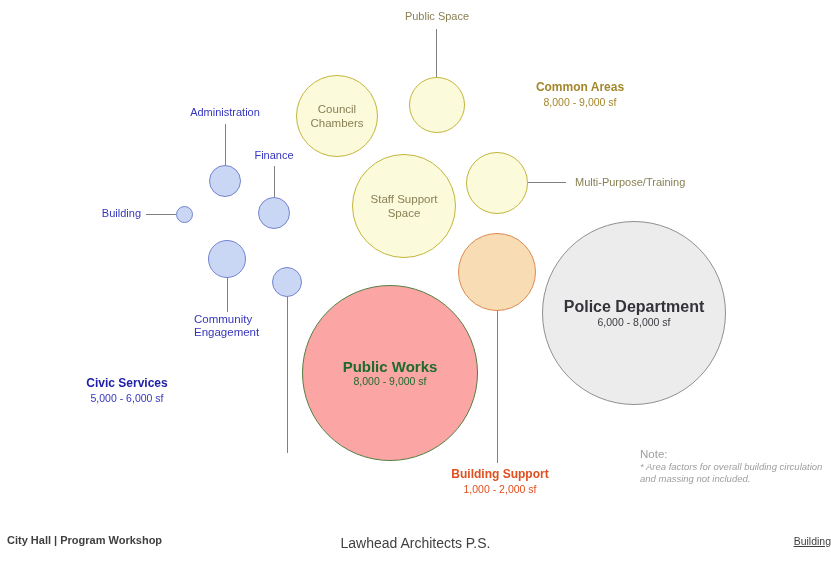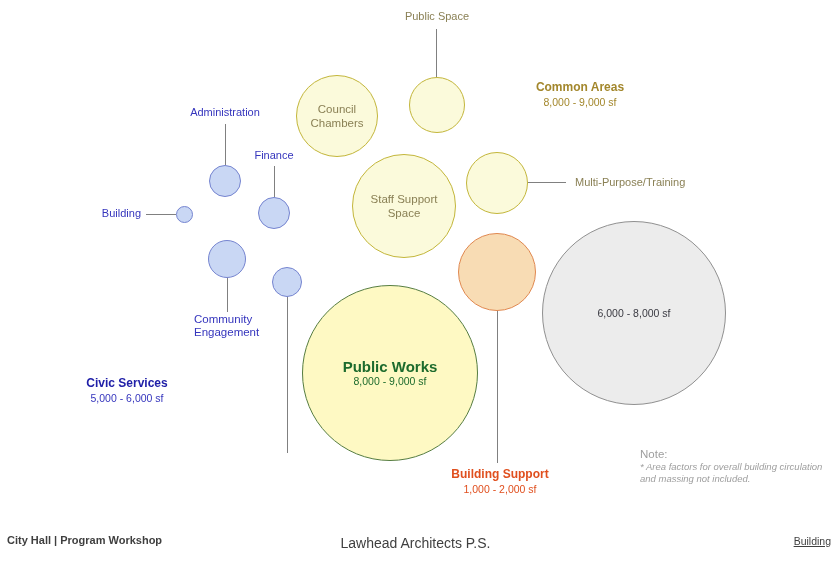--- a/index.html
+++ b/index.html
@@ -8,21 +8,21 @@
     position:relative; width:831px; height:569px; background:#ffffff;
     font-family:"Liberation Sans", sans-serif; overflow:hidden;
   }
   .circle {
     position:absolute; border-radius:50%; box-sizing:border-box;
     display:flex; flex-direction:column; align-items:center; justify-content:center;
     text-align:center;
   }
   .c-blue   { background:#c9d7f4; border:1px solid #7584d0; }
   .c-yellow { background:#fbfadb; border:1px solid #c3b63b; }
-  .c-green  { background:#fef9c3; border:1px solid #567d41; }
+  .c-green  { background:#fca5a5; border:1px solid #567d41; }
   .c-orange { background:#f8dcb4; border:1.5px solid #e08850; }
   .c-gray   { background:#ececec; border:1px solid #909090; }
 
   .line { position:absolute; background:#808080; }
 
   .lbl { position:absolute; font-size:11px; line-height:13px; }
   .t-blue  { color:#3535bd; }
   .t-olive { color:#8a8055; }
   .center { text-align:center; }
   .right  { text-align:right; }
@@ -81,20 +81,21 @@
   <div class="circle c-blue" style="left:272px; top:267px; width:30px; height:30px;"></div>
 
   <div class="circle c-orange" style="left:458px; top:233px; width:78px; height:78px;"></div>
 
   <div class="circle c-green" style="left:302px; top:285px; width:176px; height:176px;">
     <span class="pw-title">Public Works</span>
     <span class="pw-size">8,000 - 9,000 sf</span>
   </div>
 
   <div class="circle c-gray" style="left:542px; top:221px; width:184px; height:184px;">
+    <span class="police-title">Police Department</span>
     <span class="police-size">6,000 - 8,000 sf</span>
   </div>
 
   <div class="lbl t-olive center" style="left:377px; top:10px; width:120px;">Public Space</div>
   <div class="lbl t-blue center" style="left:165px; top:106px; width:120px;">Administration</div>
   <div class="lbl t-blue center" style="left:234px; top:149px; width:80px;">Finance</div>
   <div class="lbl t-blue right" style="left:61px; top:207px; width:80px;">Building</div>
   <div class="lbl t-olive" style="left:575px; top:176px; width:160px;">Multi-Purpose/Training</div>
   <div class="lbl t-blue" style="left:194px; top:313px; width:110px; font-size:11.5px;">
     <span style="display:block;">Community</span>

